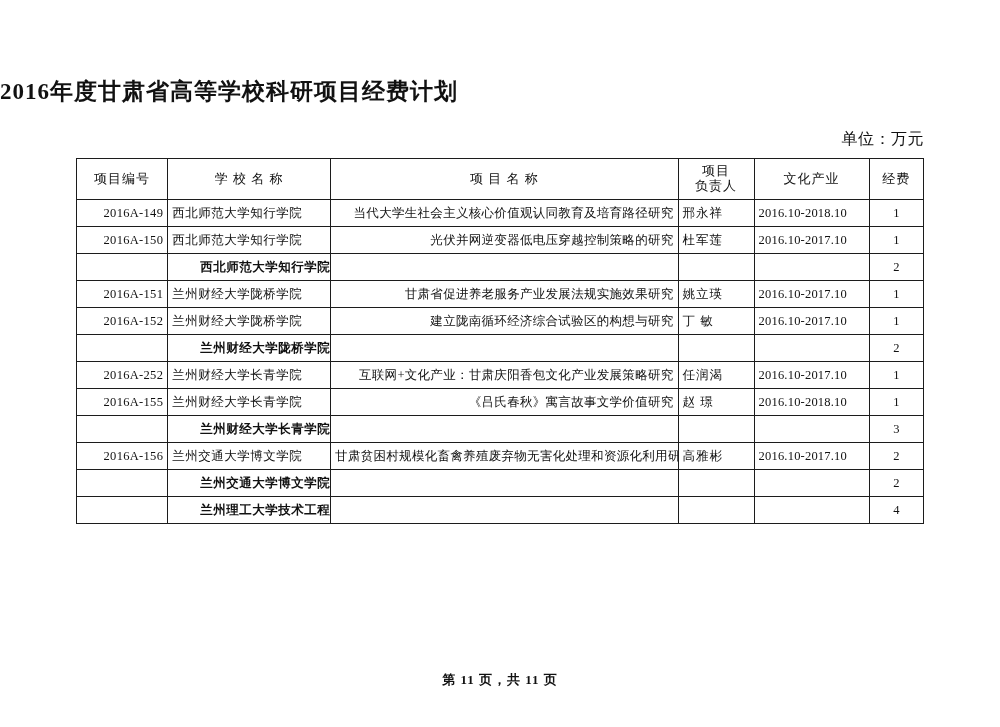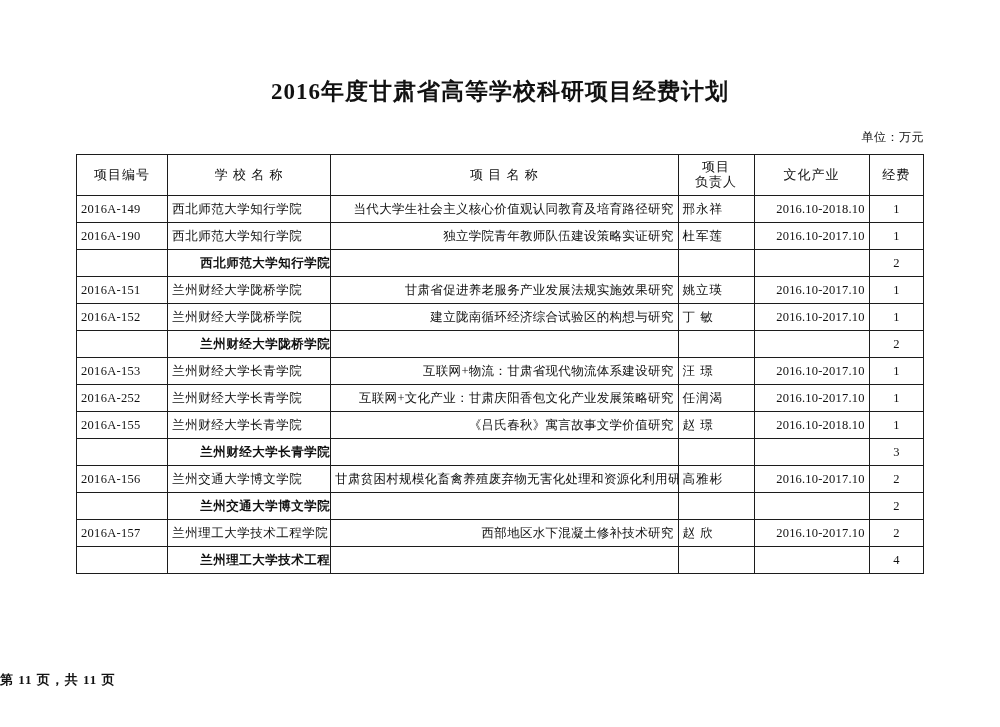--- a/index.html
+++ b/index.html
@@ -15,30 +15,29 @@
     position: relative;
     overflow: hidden;
   }
   .page {
     position: relative;
     width: 1000px;
     height: 727px;
     box-sizing: border-box;
   }
   .doc-title {
-    text-align: center;
     font-size: 23px;
     font-weight: bold;
     letter-spacing: 1px;
     padding-top: 76px;
     font-family: "Liberation Serif", "DejaVu Serif", serif;
   }
   .unit-line {
     text-align: right;
-    font-size: 12px;
+    font-size: 16px;
     padding-right: 76px;
     padding-top: 22px;
     letter-spacing: 0.5px;
   }
   .table-wrap {
     margin: 8px auto 0 auto;
     width: 848px;
   }
   table.grant {
     border-collapse: collapse;
@@ -61,40 +60,41 @@
     height: 40px;
     letter-spacing: 1px;
   }
   .col-code  { width: 84px;  text-align: center; }
   .col-school{ width: 150px; text-align: left; }
   .col-name  { width: 320px; text-align: left; }
   .col-person{ width: 70px;  text-align: center; }
   .col-period{ width: 106px; text-align: center; }
   .col-fund  { width: 50px;  text-align: center; }
 
-  td.code   { text-align: left; letter-spacing: 0.3px; }
+  td.code   { text-align: right; letter-spacing: 0.3px; }
   td.school { text-align: left; padding-left: 5px; letter-spacing: 0.5px; }
   td.pname  { text-align: right; padding-left: 6px; letter-spacing: 0.3px; }
   td.person { letter-spacing: 1px; }
-  td.period { text-align: right; letter-spacing: 0.2px; }
+  td.period { text-align: left; letter-spacing: 0.2px; }
   td.fund   { text-align: center; }
 
   tr.subtotal td.school {
     font-weight: bold;
     text-align: left;
     padding-left: 32px;
     letter-spacing: 0.5px;
   }
   tr.subtotal td.fund { text-align: center; }
   .th-stack { line-height: 1.15; }
   .footer {
     position: absolute;
     left: 0;
     right: 0;
     bottom: 38px;
+    text-align: center;
     font-size: 13px;
     font-weight: bold;
     letter-spacing: 1px;
   }
 </style>
 </head>
 <body>
 
 <div class="page">
 
@@ -130,23 +130,23 @@
       <tbody>
           <tr>
             <td class="code">2016A-149</td>
             <td class="school">西北师范大学知行学院</td>
             <td class="pname">当代大学生社会主义核心价值观认同教育及培育路径研究</td>
             <td class="person">邢永祥</td>
             <td class="period">2016.10-2018.10</td>
             <td class="fund">1</td>
           </tr>
           <tr>
-            <td class="code">2016A-190</td>
+            <td class="code">2016A-150</td>
             <td class="school">西北师范大学知行学院</td>
-            <td class="pname">独立学院青年教师队伍建设策略实证研究</td>
+            <td class="pname">光伏并网逆变器低电压穿越控制策略的研究</td>
             <td class="person">杜军莲</td>
             <td class="period">2016.10-2017.10</td>
             <td class="fund">1</td>
           </tr>
           <tr class="subtotal">
             <td class="code"></td>
             <td class="school">西北师范大学知行学院 计</td>
             <td class="pname"></td>
             <td class="person"></td>
             <td class="period"></td>
@@ -168,28 +168,20 @@
             <td class="period">2016.10-2017.10</td>
             <td class="fund">1</td>
           </tr>
           <tr class="subtotal">
             <td class="code"></td>
             <td class="school">兰州财经大学陇桥学院 计</td>
             <td class="pname"></td>
             <td class="person"></td>
             <td class="period"></td>
             <td class="fund">2</td>
-          </tr>
-          <tr>
-            <td class="code">2016A-153</td>
-            <td class="school">兰州财经大学长青学院</td>
-            <td class="pname">互联网+物流：甘肃省现代物流体系建设研究</td>
-            <td class="person">汪  璟</td>
-            <td class="period">2016.10-2017.10</td>
-            <td class="fund">1</td>
           </tr>
           <tr>
             <td class="code">2016A-252</td>
             <td class="school">兰州财经大学长青学院</td>
             <td class="pname">互联网+文化产业：甘肃庆阳香包文化产业发展策略研究</td>
             <td class="person">任润渴</td>
             <td class="period">2016.10-2017.10</td>
             <td class="fund">1</td>
           </tr>
           <tr>
@@ -217,28 +209,20 @@
             <td class="fund">2</td>
           </tr>
           <tr class="subtotal">
             <td class="code"></td>
             <td class="school">兰州交通大学博文学院 计</td>
             <td class="pname"></td>
             <td class="person"></td>
             <td class="period"></td>
             <td class="fund">2</td>
           </tr>
-          <tr>
-            <td class="code">2016A-157</td>
-            <td class="school">兰州理工大学技术工程学院</td>
-            <td class="pname">西部地区水下混凝土修补技术研究</td>
-            <td class="person">赵  欣</td>
-            <td class="period">2016.10-2017.10</td>
-            <td class="fund">2</td>
-          </tr>
           <tr class="subtotal">
             <td class="code"></td>
             <td class="school">兰州理工大学技术工程学院 计</td>
             <td class="pname"></td>
             <td class="person"></td>
             <td class="period"></td>
             <td class="fund">4</td>
           </tr>
         </tbody>
     </table>

